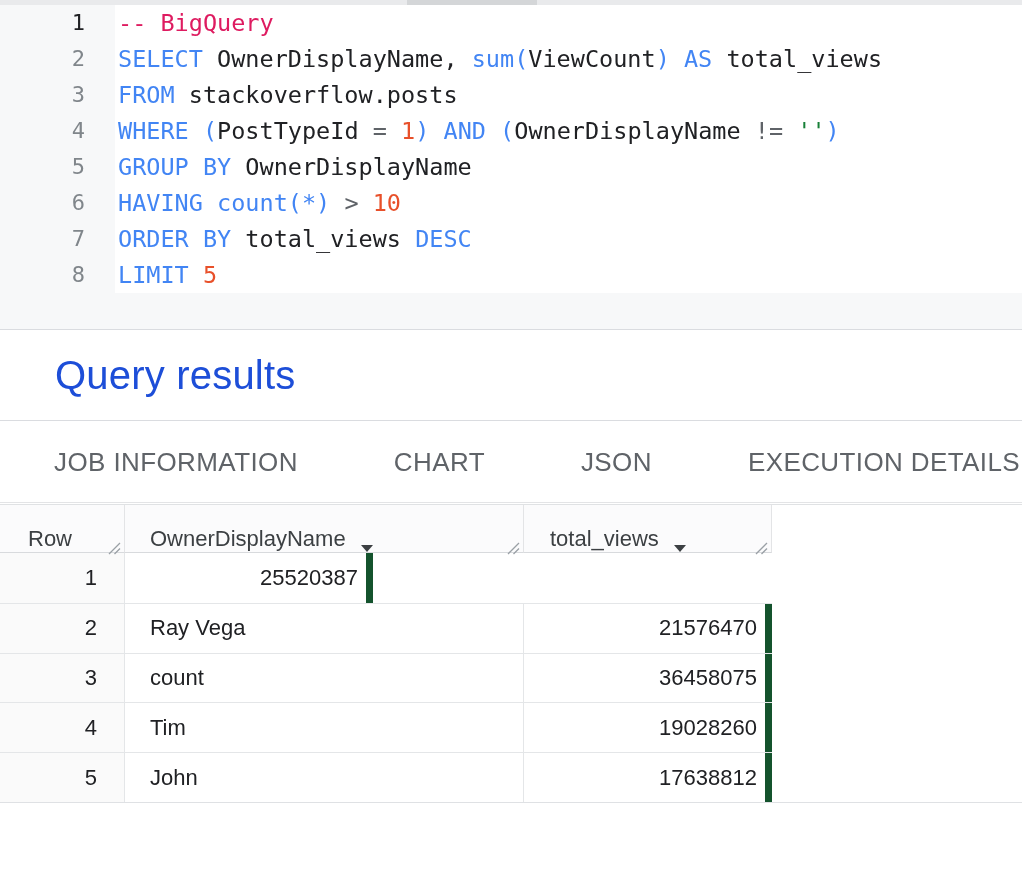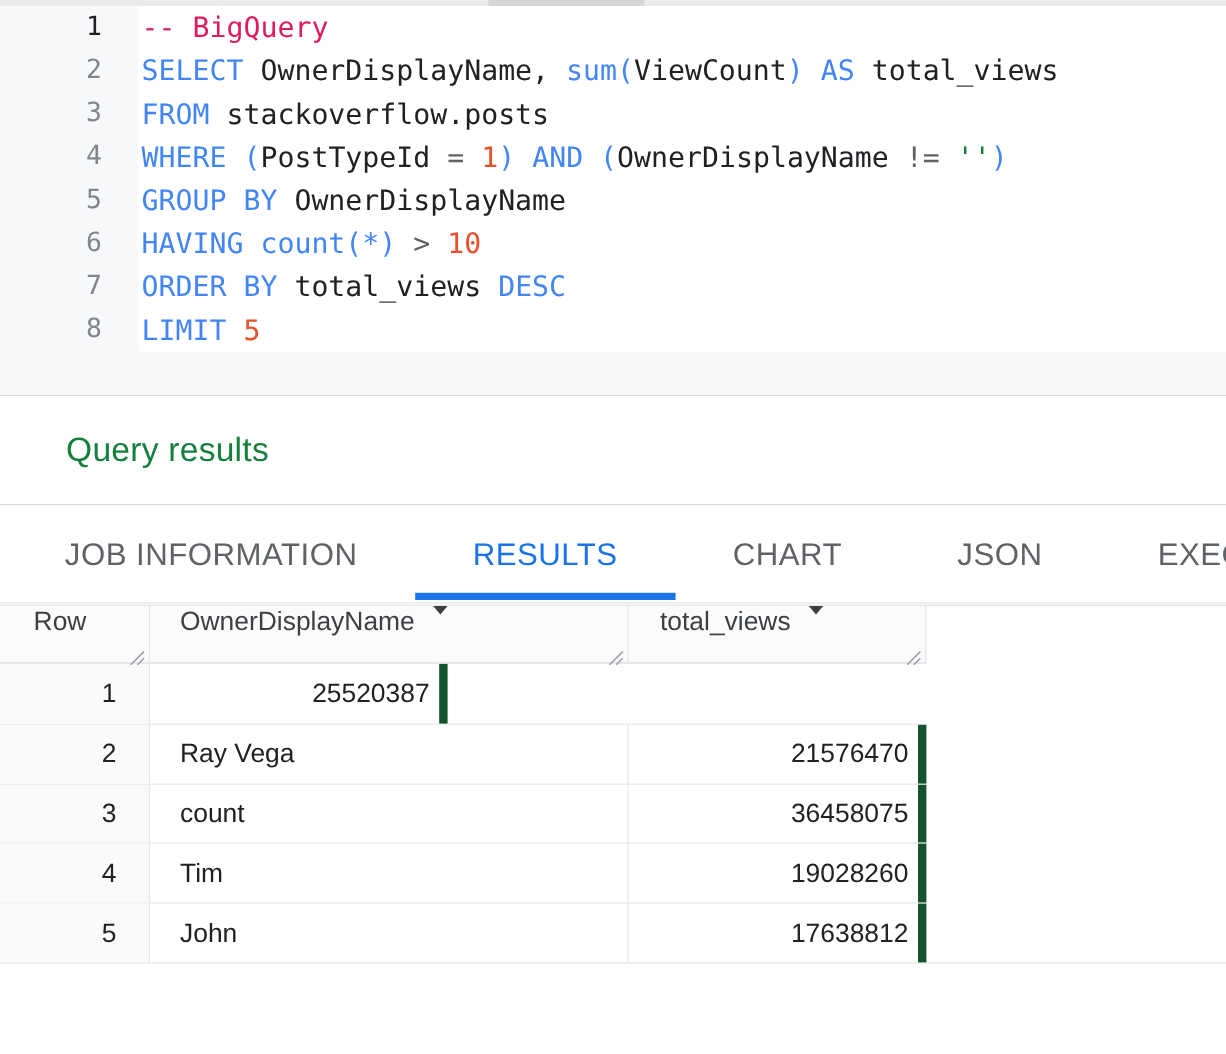--- a/index.html
+++ b/index.html
@@ -33,36 +33,36 @@
   .tok-comment { color:var(--c-comment); }
   .tok-num     { color:var(--c-number); }
   .tok-str     { color:var(--c-string); }
   .tok-op      { color:var(--c-operator); }
   .tok-plain   { color:var(--c-plain);text-align:right; }
 
   
   .results-head { position:absolute; top:330px; left:0; width:100%; height:91px;
                   background:#fff; border-bottom:1px solid #DADCE0;
                   display:flex; align-items:center; padding-left:55px; }
-  .results-title { font-size:28px; font-weight:400; letter-spacing:.2px; color:#15803d; }
+  .results-title { font-size:40px; font-weight:400; letter-spacing:.2px; color:#1d4ed8; }
 
   
   .tabs { position:absolute; top:422px; left:0; width:100%; height:81px;
           display:flex; align-items:center; padding-left:6px; border-bottom:1px solid #E3E4E6; }
   .tab { position:relative; height:100%; display:flex; align-items:center;
          padding:0 48px; font-size:26px; font-weight:500; letter-spacing:.4px;
          color:#5F6368; cursor:pointer; white-space:nowrap; }
   .tab.active { color:var(--c-active_tab); }
   .tab-indicator { position:absolute; left:0; bottom:2px; width:100%; height:6px;
                    background:var(--c-active_tab); }
 
   
   .table { position:absolute; top:504px; left:0; width:100%; }
   .thead { display:flex; height:49px; border-top:1px solid #E0E2E4; background:#fff; }
-  .th { position:relative; display:flex; align-items:flex-start;
+  .th { position:relative; display:flex; align-items:flex-end;
         border-right:1px solid #E3E4E6; border-bottom:1px solid #D8DADD;
         background:#FBFBFC; font-weight:500; font-size:22px; color:#3C4043; }
   .th-row   { width:125px; padding-left:28px; }
   .th-owner { width:399px; padding-left:25px; }
   .th-views { width:248px; padding-left:26px; }
   .th-filler{ flex:1; border:none; background:#fff; }
   .sort-arrow { width:0; height:0; margin-left:15px;
                 border-left:6px solid transparent; border-right:6px solid transparent;
                 border-top:7px solid #3C4043; }
   .grip { position:absolute; right:3px; bottom:2px; width:15px; height:15px; }
@@ -104,24 +104,20 @@
     </div>
 </section>
 
 <section class="results-head">
   <h1 class="results-title">Query results</h1>
 </section>
 
 <nav class="tabs">
     <div class="tab">
       <span>JOB INFORMATION</span>
-    </div>
-    <div class="tab active">
-      <span>RESULTS</span>
-      <div class="tab-indicator"></div>
     </div>
     <div class="tab">
       <span>CHART</span>
     </div>
     <div class="tab">
       <span>JSON</span>
     </div>
     <div class="tab">
       <span>EXECUTION DETAILS</span>
     </div>

